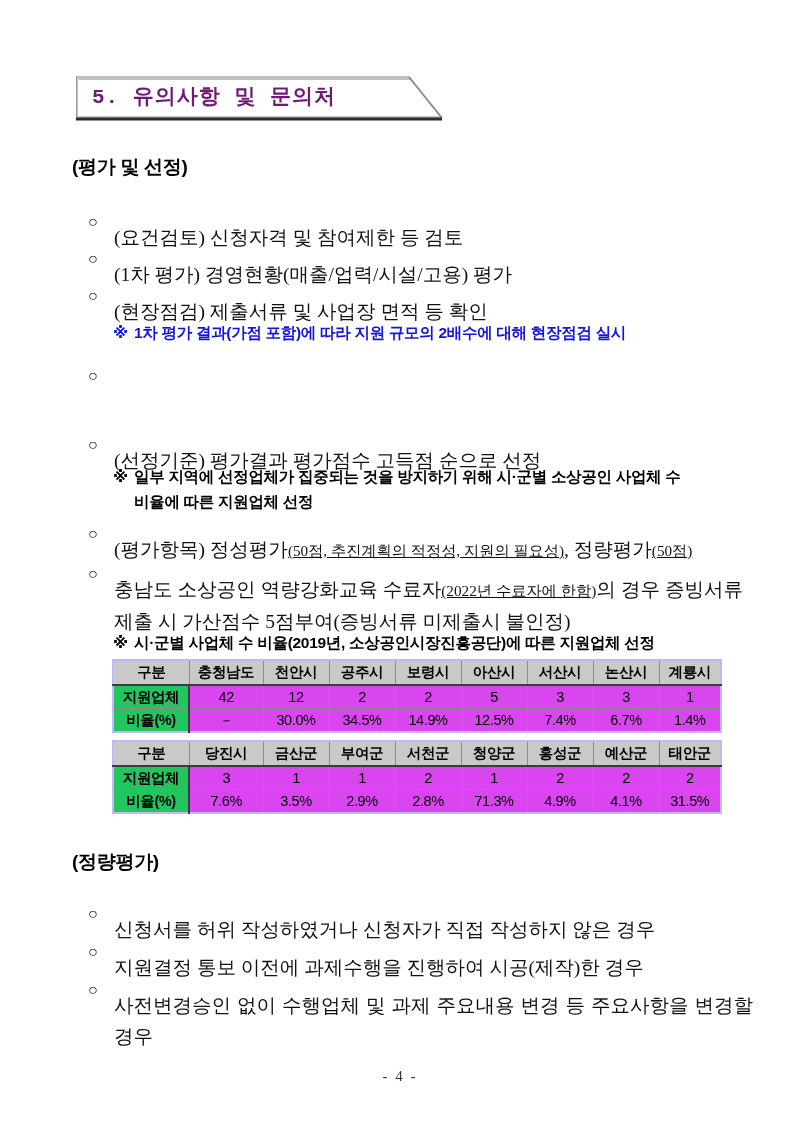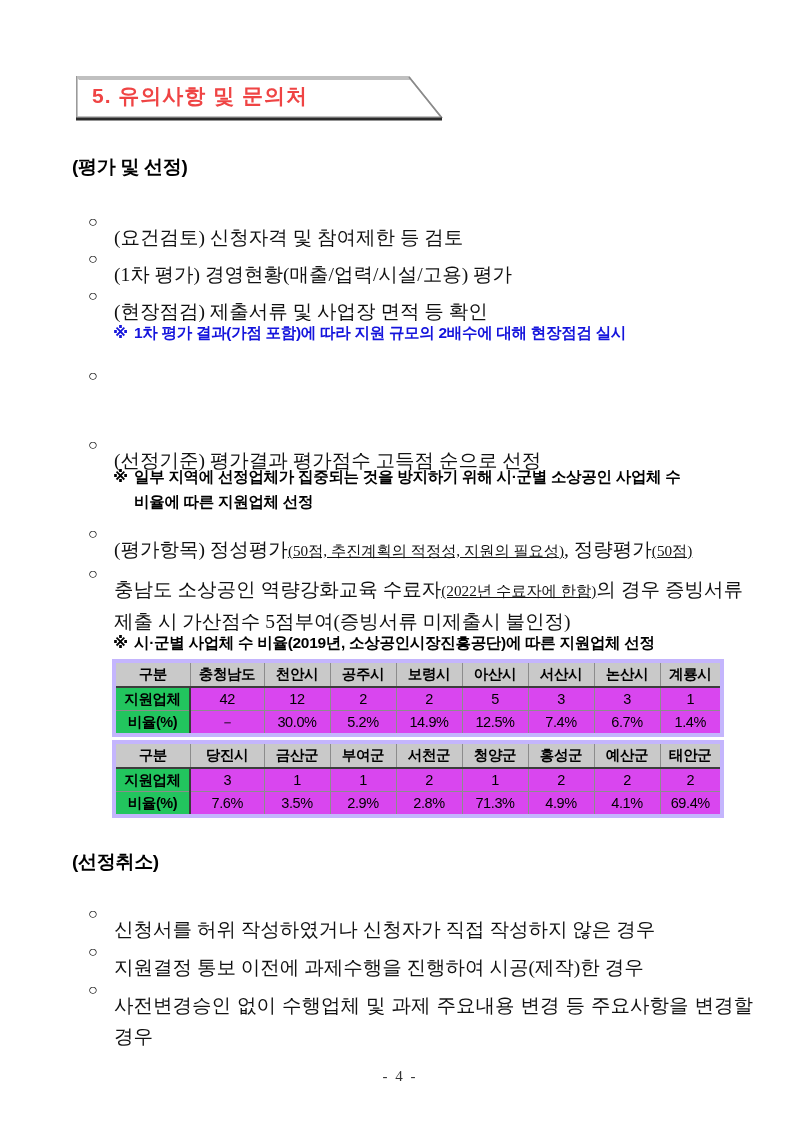--- a/index.html
+++ b/index.html
@@ -34,26 +34,26 @@
   .banner-shape {
     position: absolute;
     left: 0; top: 0;
     width: 370px;
     height: 46px;
   }
   .banner-title {
     position: absolute;
     left: 16px;
     top: 6px;
-    font-family: Liberation Sans, sans-serif;
+    font-family: Liberation Mono, monospace;
     font-weight: bold;
     font-size: 21px;
     letter-spacing: 1px;
     white-space: nowrap;
-    color: #ef4444;
+    color: #701a75;
   }
 
   .group-title {
     position: absolute;
     font-family: "Liberation Sans", "DejaVu Sans", sans-serif;
     font-weight: bold;
     font-size: 19px;
     letter-spacing: -0.3px;
     color: #000;
     white-space: nowrap;
@@ -112,21 +112,21 @@
     margin-left: 21px;
   }
   .note.blue { color: #1414dc; }
 
   
   .dtable {
     position: absolute;
     border-collapse: collapse;
     table-layout: fixed;
     font-family: "Liberation Sans", "DejaVu Sans", sans-serif;
-    border: 4px solid #c4b5fd;
+    border: 2px solid #c4b5fd;
   }
   .dtable th, .dtable td {
     border: 1px solid #8c8c8c;
     height: 22px;
     text-align: center;
     vertical-align: middle;
     font-size: 14.5px;
     letter-spacing: -0.4px;
     padding: 0;
     color: #000;
@@ -261,21 +261,21 @@
           <td>2</td>
           <td>5</td>
           <td>3</td>
           <td>3</td>
           <td>1</td>
         </tr>
         <tr>
           <th>비율(%)</th>
           <td>－</td>
           <td>30.0%</td>
-          <td>5.2%</td>
+          <td>34.5%</td>
           <td>14.9%</td>
           <td>12.5%</td>
           <td>7.4%</td>
           <td>6.7%</td>
           <td>1.4%</td>
         </tr>
       </tbody>
   </table>
 
   <table class="dtable" id="table-1" style="left:112px; top:740px; width:608px;">
@@ -317,26 +317,26 @@
         </tr>
         <tr>
           <th>비율(%)</th>
           <td>7.6%</td>
           <td>3.5%</td>
           <td>2.9%</td>
           <td>2.8%</td>
           <td>71.3%</td>
           <td>4.9%</td>
           <td>4.1%</td>
-          <td>69.4%</td>
+          <td>31.5%</td>
         </tr>
       </tbody>
   </table>
 
-  <div class="group-title" style="left:72px; top:849px;">(선정취소)</div>
+  <div class="group-title" style="left:72px; top:849px;">(정량평가)</div>
 
   <div class="bullet-item" style="left:88px; top:898px; width:640px;">
     <span class="mark">○</span>
     <span class="btxt">신청서를 허위 작성하였거나 신청자가 직접 작성하지 않은 경우</span>
   </div>
 
   <div class="bullet-item" style="left:88px; top:936px; width:640px;">
     <span class="mark">○</span>
     <span class="btxt">지원결정 통보 이전에 과제수행을 진행하여 시공(제작)한 경우</span>
   </div>

